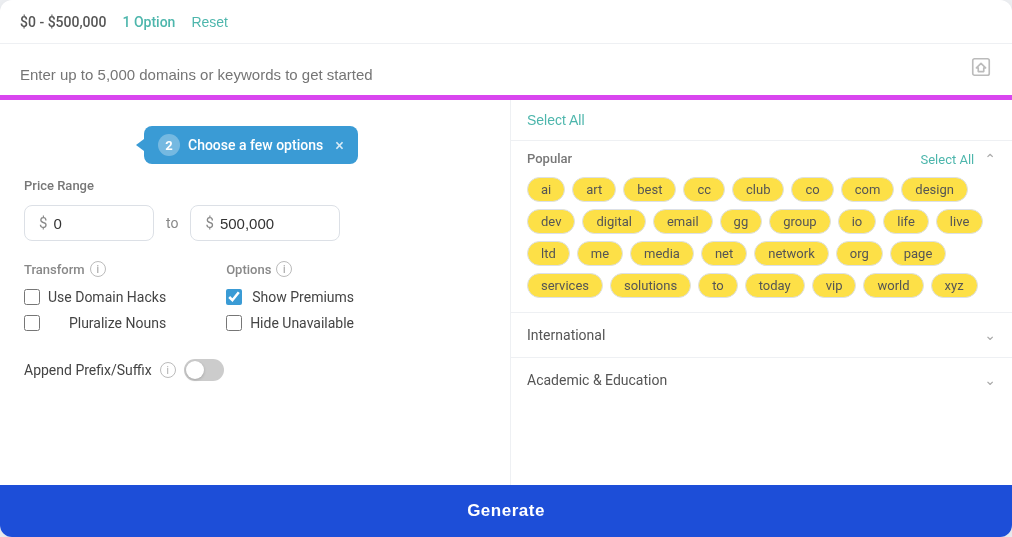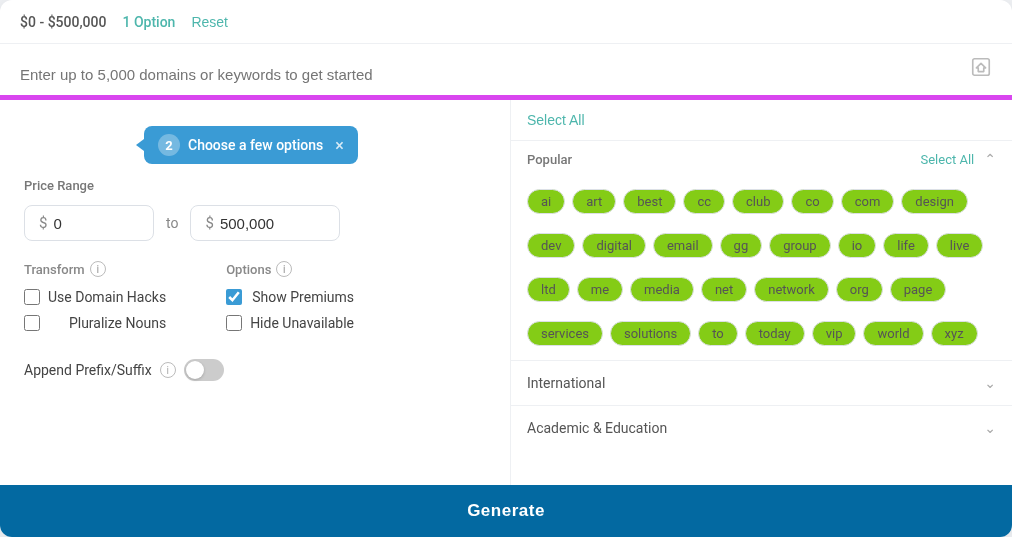--- a/index.html
+++ b/index.html
@@ -294,21 +294,20 @@
     }
     .tld-scroll::-webkit-scrollbar { width: 6px; }
     .tld-scroll::-webkit-scrollbar-thumb { background: #ddd; border-radius: 3px; }
 
     
     .tld-section {
       padding: 10px 16px;
     }
     .tld-section-header {
       display: flex;
-      align-items: center;
       justify-content: space-between;
       margin-bottom: 10px;
     }
     .tld-section-title {
       font-size: 13px;
       color: #777;
       font-weight: 500;
     }
     .tld-section-select {
       font-size: 13px;
@@ -326,41 +325,40 @@
       gap: 7px;
       margin-bottom: 4px;
     }
     .tld-tag {
       border: 1.5px solid #dce0e6;
       border-radius: 20px;
       padding: 4px 13px;
       font-size: 13px;
       color: #555;
       cursor: pointer;
-      background: #84cc16;
+      background: #fde047;
       transition: border-color 0.15s;
-      margin-top: 12px;
     }
     .tld-section-collapsed {
       padding: 14px 16px;
       border-top: 1px solid #eef0f3;
       display: flex;
       align-items: center;
       justify-content: space-between;
       cursor: pointer;
     }
     .tld-section-collapsed-title {
       font-size: 14px;
       color: #555;
       font-weight: 400;
     }
 
     
     .generate-btn {
-      background: #0369a1;
+      background: #1d4ed8;
       color: #fff;
       font-size: 17px;
       font-weight: 600;
       border: none;
       padding: 16px;
       cursor: pointer;
       width: 100%;
       letter-spacing: 0.5px;
       flex-shrink: 0;
     }

